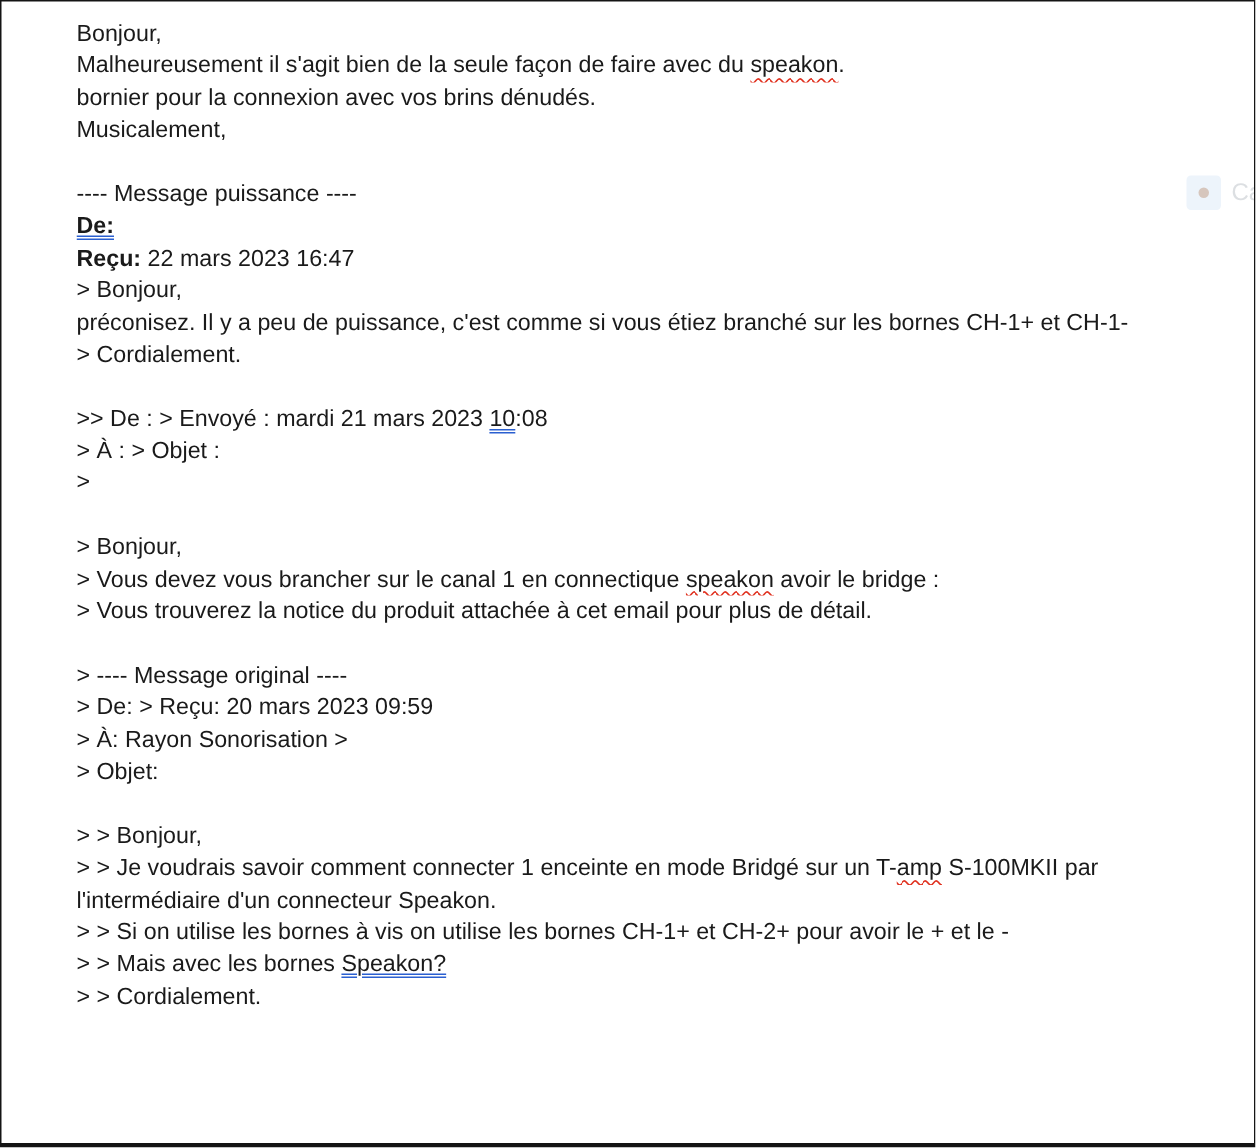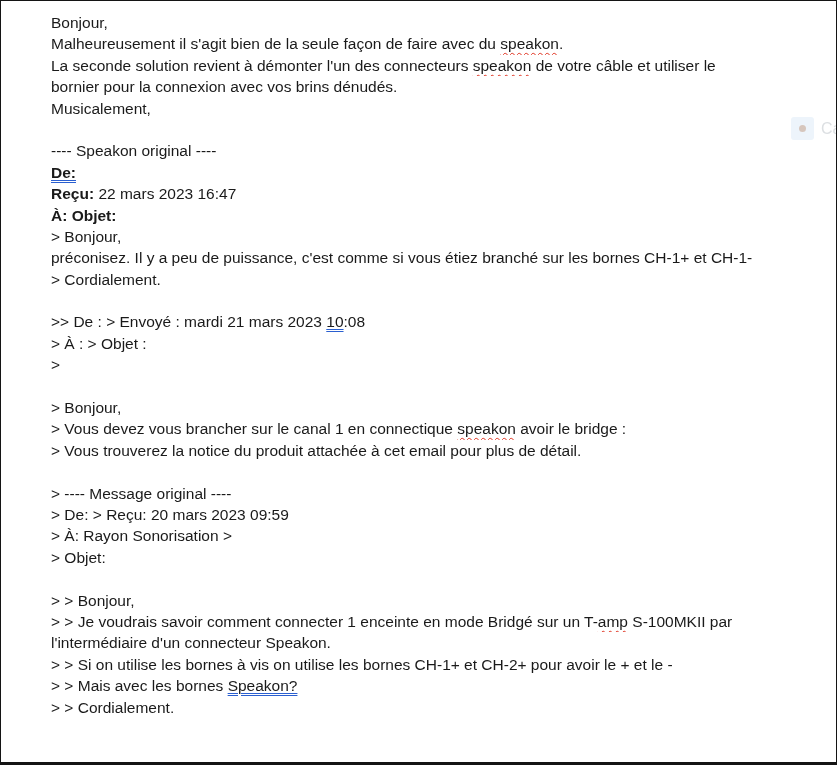--- a/index.html
+++ b/index.html
@@ -75,28 +75,26 @@
     white-space:pre;
   }
 </style>
 </head>
 <body>
 
 <div class="page">
   <div class="content" id="email-lines">
       <div class="line"><span class="seg-plain">Bonjour,</span></div>
       <div class="line"><span class="seg-plain">Malheureusement il s'agit bien de la seule façon de faire avec du </span><span class="seg-red">speakon</span><span class="seg-plain">.</span></div>
-      <div class="line"><span class="seg-plain">La seconde solution revient à démonter l'un des connecteurs </span><span class="seg-red">speakon</span><span class="seg-plain"> de votre câble et utiliser le</span></div>
       <div class="line"><span class="seg-plain">bornier pour la connexion avec vos brins dénudés.</span></div>
       <div class="line"><span class="seg-plain">Musicalement,</span></div>
       <div class="line">&nbsp;</div>
-      <div class="line"><span class="seg-plain">---- Speakon original ----</span></div>
+      <div class="line"><span class="seg-plain">---- Message puissance ----</span></div>
       <div class="line"><span class="seg-boldblue">De:</span></div>
       <div class="line"><span class="seg-bold">Reçu:</span><span class="seg-plain"> 22 mars 2023 16:47</span></div>
-      <div class="line"><span class="seg-bold">À: Objet:</span></div>
       <div class="line"><span class="seg-plain">&gt; Bonjour,</span></div>
       <div class="line"><span class="seg-plain">préconisez. Il y a peu de puissance, c'est comme si vous étiez branché sur les bornes CH-1+ et CH-1-</span></div>
       <div class="line"><span class="seg-plain">&gt; Cordialement.</span></div>
       <div class="line">&nbsp;</div>
       <div class="line"><span class="seg-plain">&gt;&gt; De : &gt; Envoyé : mardi 21 mars 2023 </span><span class="seg-blue">10</span><span class="seg-plain">:08</span></div>
       <div class="line"><span class="seg-plain">&gt; À : &gt; Objet :</span></div>
       <div class="line"><span class="seg-plain">&gt;</span></div>
       <div class="line">&nbsp;</div>
       <div class="line"><span class="seg-plain">&gt; Bonjour,</span></div>
       <div class="line"><span class="seg-plain">&gt; Vous devez vous brancher sur le canal 1 en connectique </span><span class="seg-red">speakon</span><span class="seg-plain"> avoir le bridge :</span></div>

